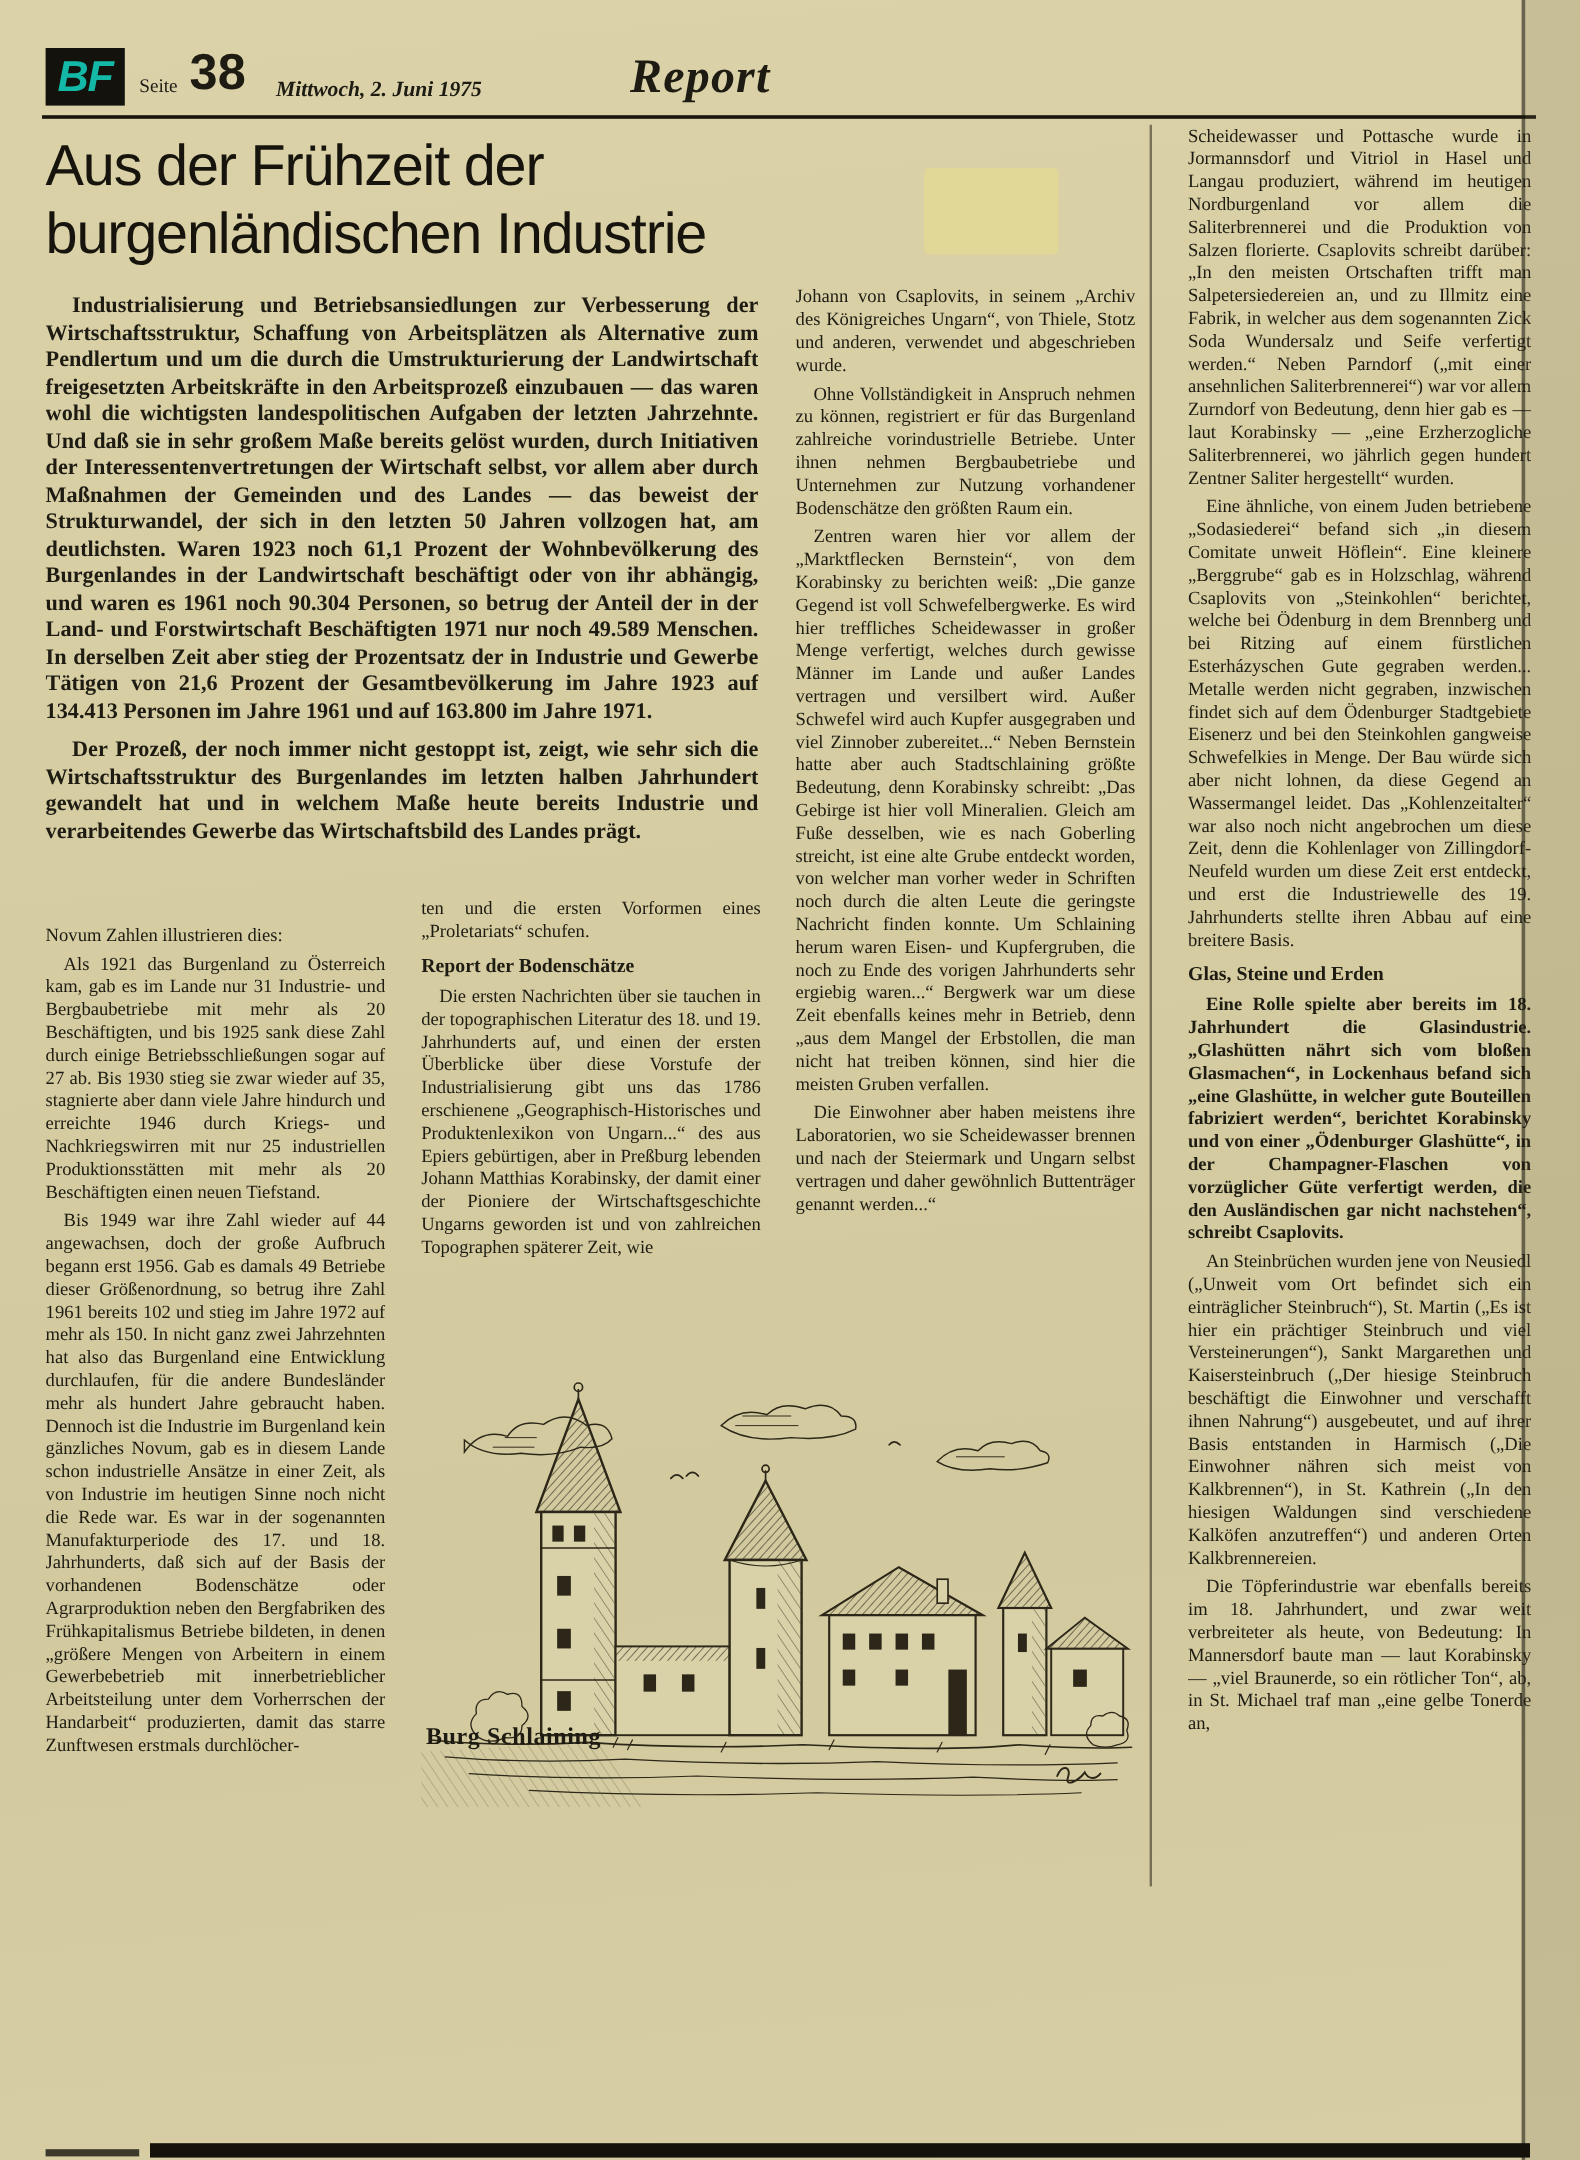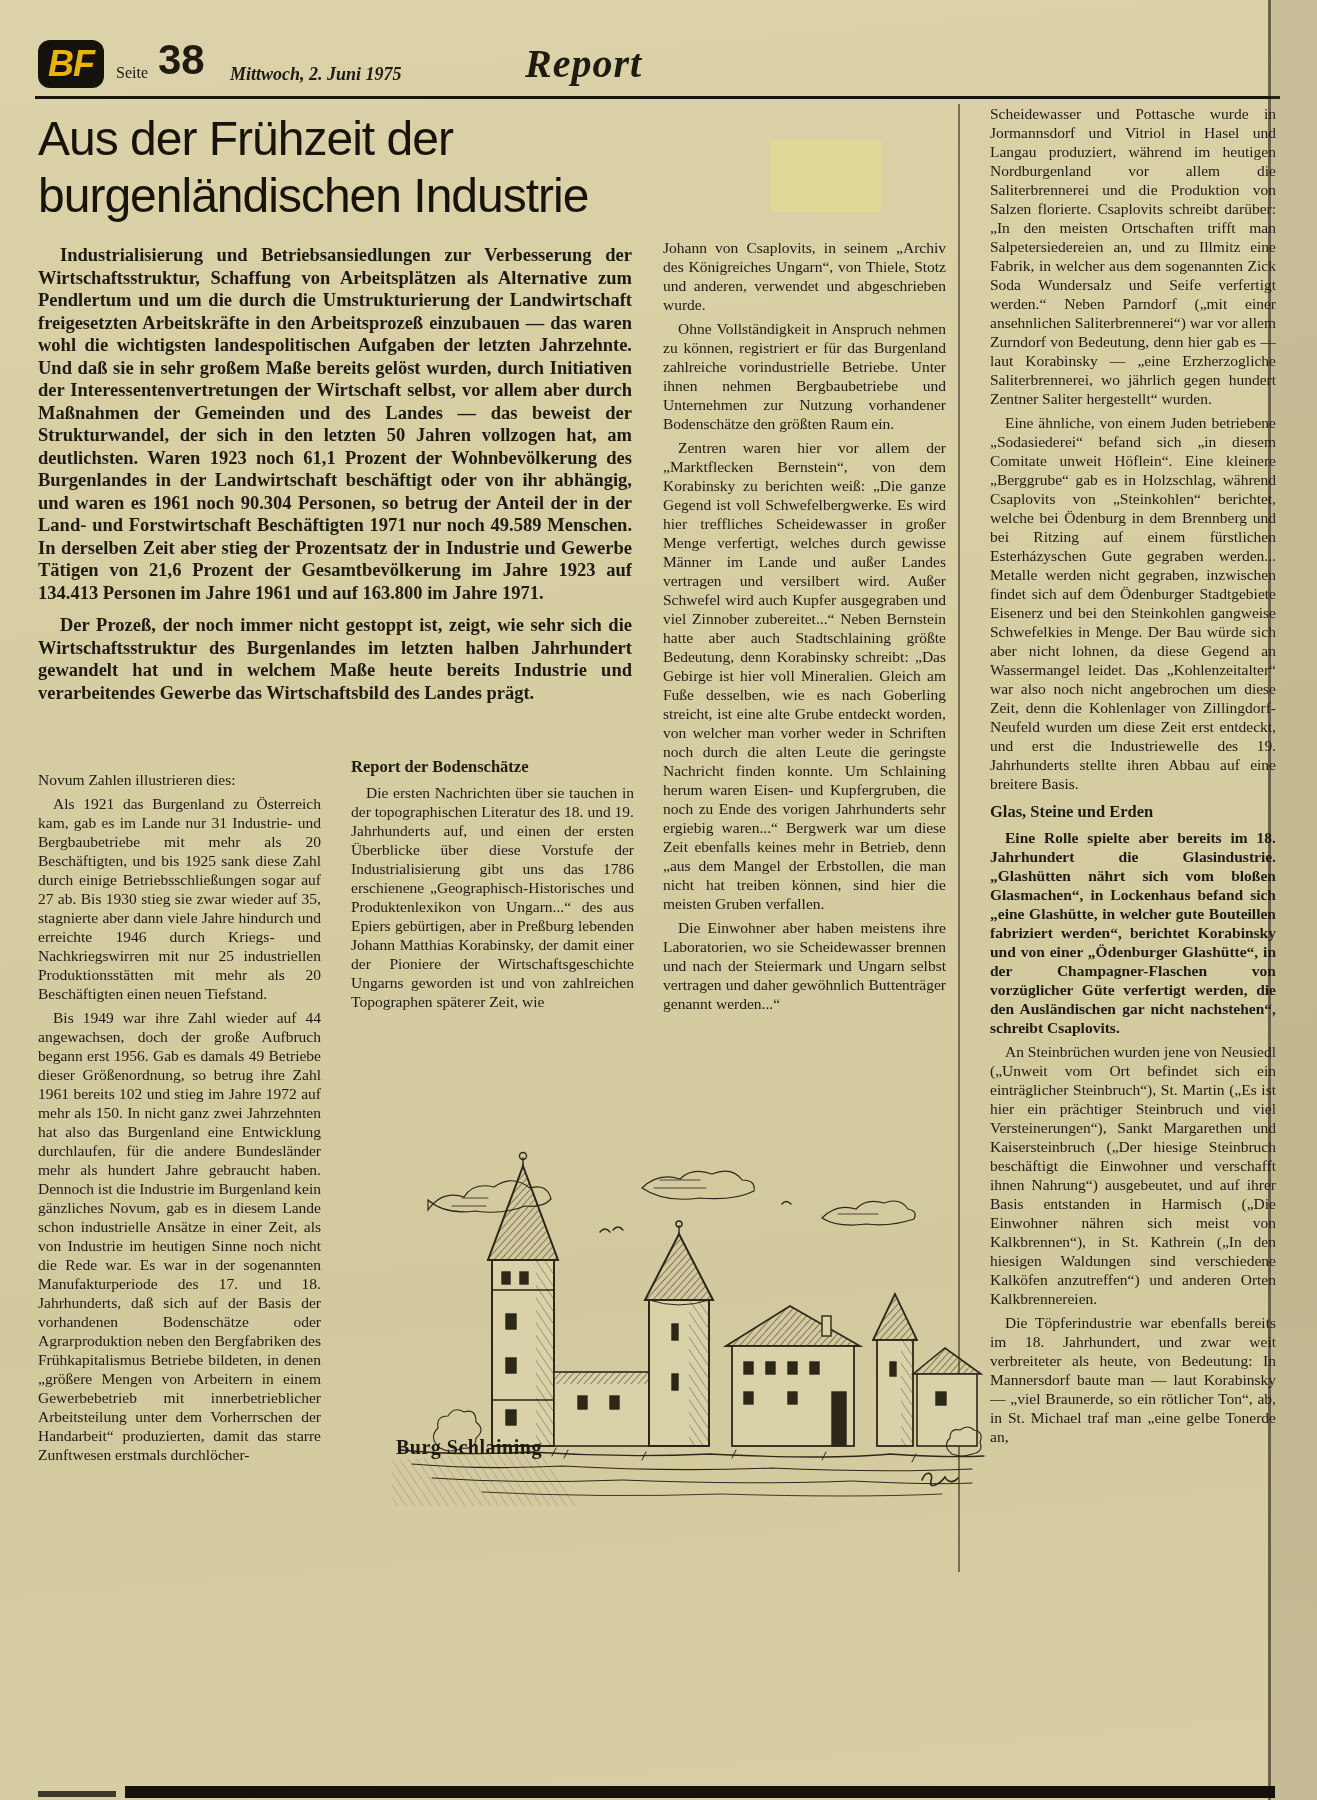--- a/index.html
+++ b/index.html
@@ -6,23 +6,23 @@
   #page{
     position:relative;
     width:1317px;height:1800px;
     margin:0 auto;
     background:linear-gradient(175deg,#dbd2a9 0%,#d6cda2 35%,#d2c99e 70%,#d7cea5 100%);
     overflow:hidden;
     color:#1d1b12;
     font-family:"Liberation Serif",serif;
   }
   
-  .bf-box{position:absolute;left:38px;top:40px;width:66px;height:48px;background:#14120c;color:#eab308;
+  .bf-box{position:absolute;left:38px;top:40px;width:66px;height:48px;background:#14120c;color:#14b8a6;
     font-family:"Liberation Sans",sans-serif;font-weight:bold;font-style:italic;font-size:36px;
-    display:flex;align-items:center;justify-content:center;letter-spacing:-1px;border-radius:12px;}
+    display:flex;align-items:center;justify-content:center;letter-spacing:-1px;}
   .seite{position:absolute;left:116px;top:64px;font-size:16px;}
   .pagenum{position:absolute;left:158px;top:36px;font-family:"Liberation Sans",sans-serif;font-weight:bold;font-size:42px;}
   .date{position:absolute;left:230px;top:64px;font-style:italic;font-size:18px;font-weight:bold;}
   .report{position:absolute;left:525px;top:40px;font-weight:bold;font-style:italic;font-size:40px;letter-spacing:1px;}
   .masthead-rule{position:absolute;left:35px;top:96px;width:1245px;height:3px;background:#17150d;}
   
   .headline{position:absolute;left:38px;top:110px;width:720px;
     font-family:"Liberation Sans",sans-serif;font-weight:normal;font-size:48px;line-height:57px;letter-spacing:-1px;color:#16140c;}
   .lede{position:absolute;left:38px;top:244px;width:594px;height:505px;overflow:hidden;}
   .lede p{margin:0 0 10px 0;font-weight:bold;font-size:18.5px;line-height:22.5px;text-align:justify;text-indent:22px;}
@@ -31,21 +31,21 @@
   .col p{margin:0 0 5px 0;font-size:15.5px;line-height:19px;text-align:justify;text-indent:15px;}
   .col p.no-indent{text-indent:0;}
   .col .subhead{font-weight:bold;font-size:16.5px;margin:9px 0 6px 0;text-indent:0;text-align:left;}
   .col1{left:38px;top:770px;width:283px;height:800px;}
   .col2{left:351px;top:748px;width:283px;height:402px;}
   .col3{left:663px;top:238px;width:283px;height:852px;}
   .col4{left:954px;top:104px;width:286px;height:1472px;margin-left:36px;}
   .col p.bold{font-weight:bold;}
   .colrule{position:absolute;left:958px;top:104px;width:2px;height:1468px;background:rgba(42,37,24,0.55);}
   
-  .figure{position:absolute;left:351px;top:1148px;width:600px;height:358px;margin-left:41px;}
+  .figure{position:absolute;left:351px;top:1148px;width:600px;height:358px;}
   .fig-label{position:absolute;left:4px;top:288px;font-weight:bold;font-size:20px;letter-spacing:0.5px;}
   .caption{position:absolute;left:351px;top:1516px;width:600px;font-weight:bold;font-size:17.5px;line-height:22px;text-align:left;}
   
   .artifact{position:absolute;left:770px;top:140px;width:112px;height:72px;background:rgba(236,224,128,0.42);border-radius:4px;}
   .edge-line{position:absolute;left:1268px;top:0;width:3px;height:1800px;background:rgba(30,26,16,0.6);}
   .edge-shade{position:absolute;left:1271px;top:0;width:46px;height:1800px;background:rgba(115,105,75,0.18);}
   .bottom-strip{position:absolute;left:125px;top:1786px;width:1150px;height:12px;background:#14120b;}
   .bottom-strip2{position:absolute;left:38px;top:1791px;width:78px;height:6px;background:#3d392a;}
 </style>
 </head>
@@ -72,20 +72,21 @@
     <p>Der Prozeß, der noch immer nicht gestoppt ist, zeigt, wie sehr sich die Wirtschaftsstruktur des Burgenlandes im letzten halben Jahrhundert gewandelt hat und in welchem Maße heute bereits Industrie und verarbeitendes Gewerbe das Wirtschaftsbild des Landes prägt.</p>
   </div>
 
   <div class="col col1">
     <p class="no-indent">Novum Zahlen illustrieren dies:</p>
     <p>Als 1921 das Burgenland zu Österreich kam, gab es im Lande nur 31 Industrie- und Bergbaubetriebe mit mehr als 20 Beschäftigten, und bis 1925 sank diese Zahl durch einige Betriebsschließungen sogar auf 27 ab. Bis 1930 stieg sie zwar wieder auf 35, stagnierte aber dann viele Jahre hindurch und erreichte 1946 durch Kriegs- und Nachkriegswirren mit nur 25 industriellen Produktionsstätten mit mehr als 20 Beschäftigten einen neuen Tiefstand.</p>
     <p>Bis 1949 war ihre Zahl wieder auf 44 angewachsen, doch der große Aufbruch begann erst 1956. Gab es damals 49 Betriebe dieser Größenordnung, so betrug ihre Zahl 1961 bereits 102 und stieg im Jahre 1972 auf mehr als 150. In nicht ganz zwei Jahrzehnten hat also das Burgenland eine Entwicklung durchlaufen, für die andere Bundesländer mehr als hundert Jahre gebraucht haben. Dennoch ist die Industrie im Burgenland kein gänzliches Novum, gab es in diesem Lande schon industrielle Ansätze in einer Zeit, als von Industrie im heutigen Sinne noch nicht die Rede war. Es war in der sogenannten Manufakturperiode des 17. und 18. Jahrhunderts, daß sich auf der Basis der vorhandenen Bodenschätze oder Agrarproduktion neben den Bergfabriken des Frühkapitalismus Betriebe bildeten, in denen „größere Mengen von Arbeitern in einem Gewerbebetrieb mit innerbetrieblicher Arbeitsteilung unter dem Vorherrschen der Handarbeit“ produzierten, damit das starre Zunftwesen erstmals durchlöcher-</p>
   </div>
 
   <div class="col col2">
+    <p class="no-indent">ten und die ersten Vorformen eines „Proletariats“ schufen.</p>
     <div class="subhead">Report der Bodenschätze</div>
     <p>Die ersten Nachrichten über sie tauchen in der topographischen Literatur des 18. und 19. Jahrhunderts auf, und einen der ersten Überblicke über diese Vorstufe der Industrialisierung gibt uns das 1786 erschienene „Geographisch-Historisches und Produktenlexikon von Ungarn...“ des aus Epiers gebürtigen, aber in Preßburg lebenden Johann Matthias Korabinsky, der damit einer der Pioniere der Wirtschaftsgeschichte Ungarns geworden ist und von zahlreichen Topographen späterer Zeit, wie</p>
   </div>
 
   <div class="col col3">
     <p class="no-indent">Johann von Csaplovits, in seinem „Archiv des Königreiches Ungarn“, von Thiele, Stotz und anderen, verwendet und abgeschrieben wurde.</p>
     <p>Ohne Vollständigkeit in Anspruch nehmen zu können, registriert er für das Burgenland zahlreiche vorindustrielle Betriebe. Unter ihnen nehmen Bergbaubetriebe und Unternehmen zur Nutzung vorhandener Bodenschätze den größten Raum ein.</p>
     <p>Zentren waren hier vor allem der „Marktflecken Bernstein“, von dem Korabinsky zu berichten weiß: „Die ganze Gegend ist voll Schwefelbergwerke. Es wird hier treffliches Scheidewasser in großer Menge verfertigt, welches durch gewisse Männer im Lande und außer Landes vertragen und versilbert wird. Außer Schwefel wird auch Kupfer ausgegraben und viel Zinnober zubereitet...“ Neben Bernstein hatte aber auch Stadtschlaining größte Bedeutung, denn Korabinsky schreibt: „Das Gebirge ist hier voll Mineralien. Gleich am Fuße desselben, wie es nach Goberling streicht, ist eine alte Grube entdeckt worden, von welcher man vorher weder in Schriften noch durch die alten Leute die geringste Nachricht finden konnte. Um Schlaining herum waren Eisen- und Kupfergruben, die noch zu Ende des vorigen Jahrhunderts sehr ergiebig waren...“ Bergwerk war um diese Zeit ebenfalls keines mehr in Betrieb, denn „aus dem Mangel der Erbstollen, die man nicht hat treiben können, sind hier die meisten Gruben verfallen.</p>
     <p>Die Einwohner aber haben meistens ihre Laboratorien, wo sie Scheidewasser brennen und nach der Steiermark und Ungarn selbst vertragen und daher gewöhnlich Buttenträger genannt werden...“</p>
   </div>

